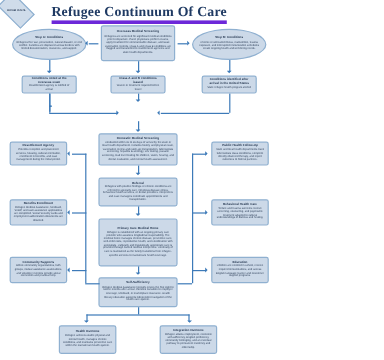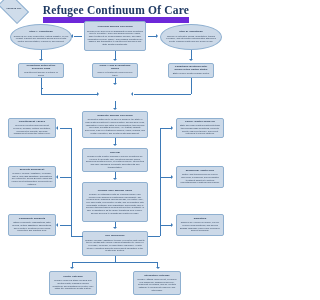--- a/index.html
+++ b/index.html
@@ -11,21 +11,21 @@
   #stage{position:absolute;left:0;top:0;width:232px;height:300px;}
 
   
   .title{
     position:absolute;left:0;top:4px;width:232px;text-align:center;
     font-family:"Liberation Serif",serif;
     font-size:11.5px;font-weight:bold;color:#1f3a63;
     letter-spacing:.2px;
   }
   .title span{
-    border-bottom:6px solid #6d28d9;padding-bottom:1px;
+    border-bottom:3px solid #6d28d9;padding-bottom:1px;
   }
 
   
   .node{
     position:absolute;box-sizing:border-box;
     background:#ccd9e8;border:0.5px solid #8fb0d0;
     color:#23344d;overflow:hidden;
     display:flex;flex-direction:column;align-items:center;justify-content:center;
     text-align:center;padding:1px 2px;
   }

